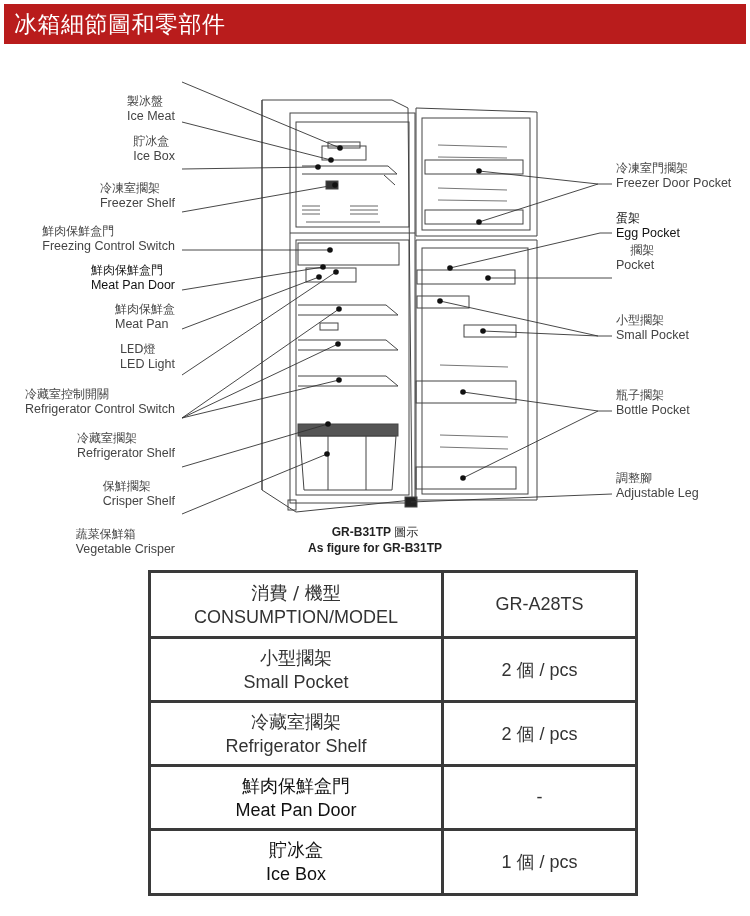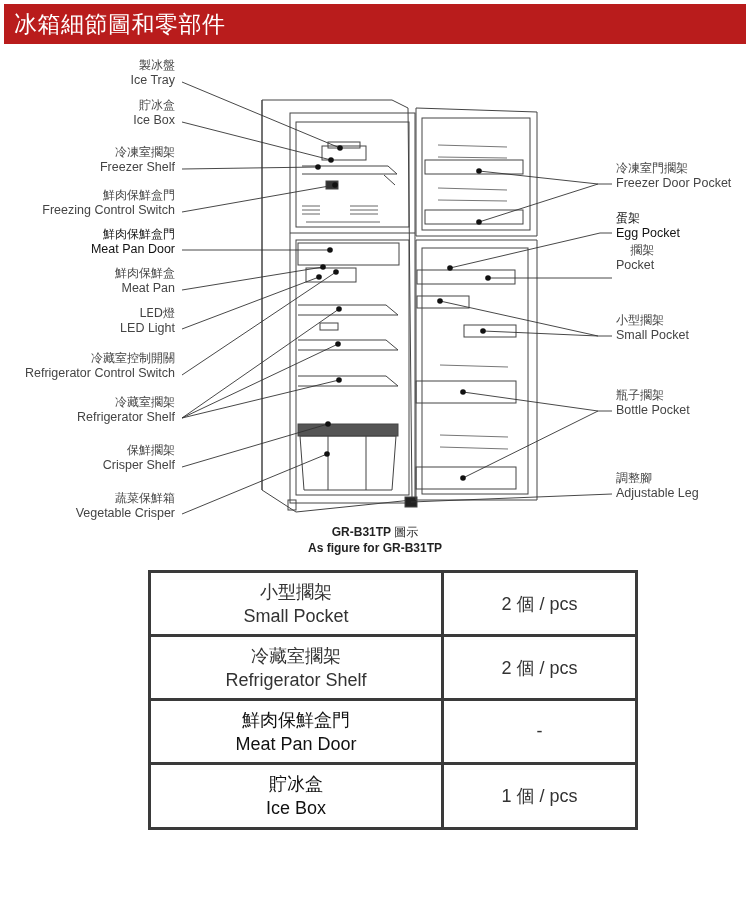--- a/index.html
+++ b/index.html
@@ -4,21 +4,21 @@
 <style>
   html, body { margin:0; padding:0; background:#fff; }
   body { width:750px; height:916px; position:relative; overflow:hidden;
          font-family:"Liberation Sans","DejaVu Sans",sans-serif; color:#333; }
   .header { position:absolute; left:4px; top:4px; width:742px; height:40px; background:#b91c1c;
             color:#fff; display:flex; align-items:center; }
   .header .zh { font-family:"DejaVu Sans",sans-serif; font-size:23px; margin-left:10px; letter-spacing:0.5px; }
   .header .en { font-family:"Liberation Sans",sans-serif; font-weight:bold; font-size:24px; margin-left:22px; letter-spacing:0.2px; }
 
   .lbl { position:absolute; font-size:12px; line-height:15px; color:#444; white-space:nowrap; }
-  .lbl.left { text-align:right; right:575px; }
+  .lbl.left { right:575px;margin-top:36px; }
   .lbl.right { text-align:left; left:616px; }
   .lbl .zh { font-family:"DejaVu Sans",sans-serif; font-size:12px; display:block; }
   .lbl .en { display:block; font-size:12.5px; }
   .lbl.bold .zh, .lbl.bold .en { color:#111; }
 
   svg.diagram { position:absolute; left:0; top:0; }
 
   .caption { position:absolute; left:0; width:750px; text-align:center; font-weight:bold; font-size:12px; color:#222; }
   .caption .zh { font-family:"DejaVu Sans",sans-serif; font-weight:normal; }
 
@@ -163,21 +163,21 @@
       <circle cx="488" cy="278" r="2.8"></circle>
     <circle cx="440" cy="301" r="2.8"></circle>
       <circle cx="483" cy="331" r="2.8"></circle>
     <circle cx="463" cy="392" r="2.8"></circle>
       <circle cx="463" cy="478" r="2.8"></circle>
   </g>
 </svg>
 
 <div class="lbl left" style="top:58px;">
   <span class="zh">製冰盤</span>
-  <span class="en">Ice Tray</span>
+  <span class="en">Ice Meat</span>
 </div>
 <div class="lbl left" style="top:98px;">
   <span class="zh">貯冰盒</span>
   <span class="en">Ice Box</span>
 </div>
 <div class="lbl left" style="top:145px;">
   <span class="zh">冷凍室擱架</span>
   <span class="en">Freezer Shelf</span>
 </div>
 <div class="lbl left" style="top:188px;">
@@ -239,20 +239,29 @@
 </div>
 
 <div class="caption" style="top:524px;">
   <span>GR-B31TP</span>
   <span class="zh">圖示</span>
 </div>
 <div class="caption" style="top:541px;">As figure for GR-B31TP</div>
 
 <table class="spec">
   <tbody>
+      <tr class="r0">
+    <td class="c1">
+      <span class="zh">消費 / 機型</span>
+      <span class="en">CONSUMPTION/MODEL</span>
+    </td>
+    <td>
+      <span class="val">GR-A28TS</span>
+    </td>
+  </tr>
   <tr class="r1">
     <td class="c1">
       <span class="zh">小型擱架</span>
       <span class="en">Small Pocket</span>
     </td>
     <td>
       <span class="val">2 個 / pcs</span>
     </td>
   </tr>
   <tr class="r2">

